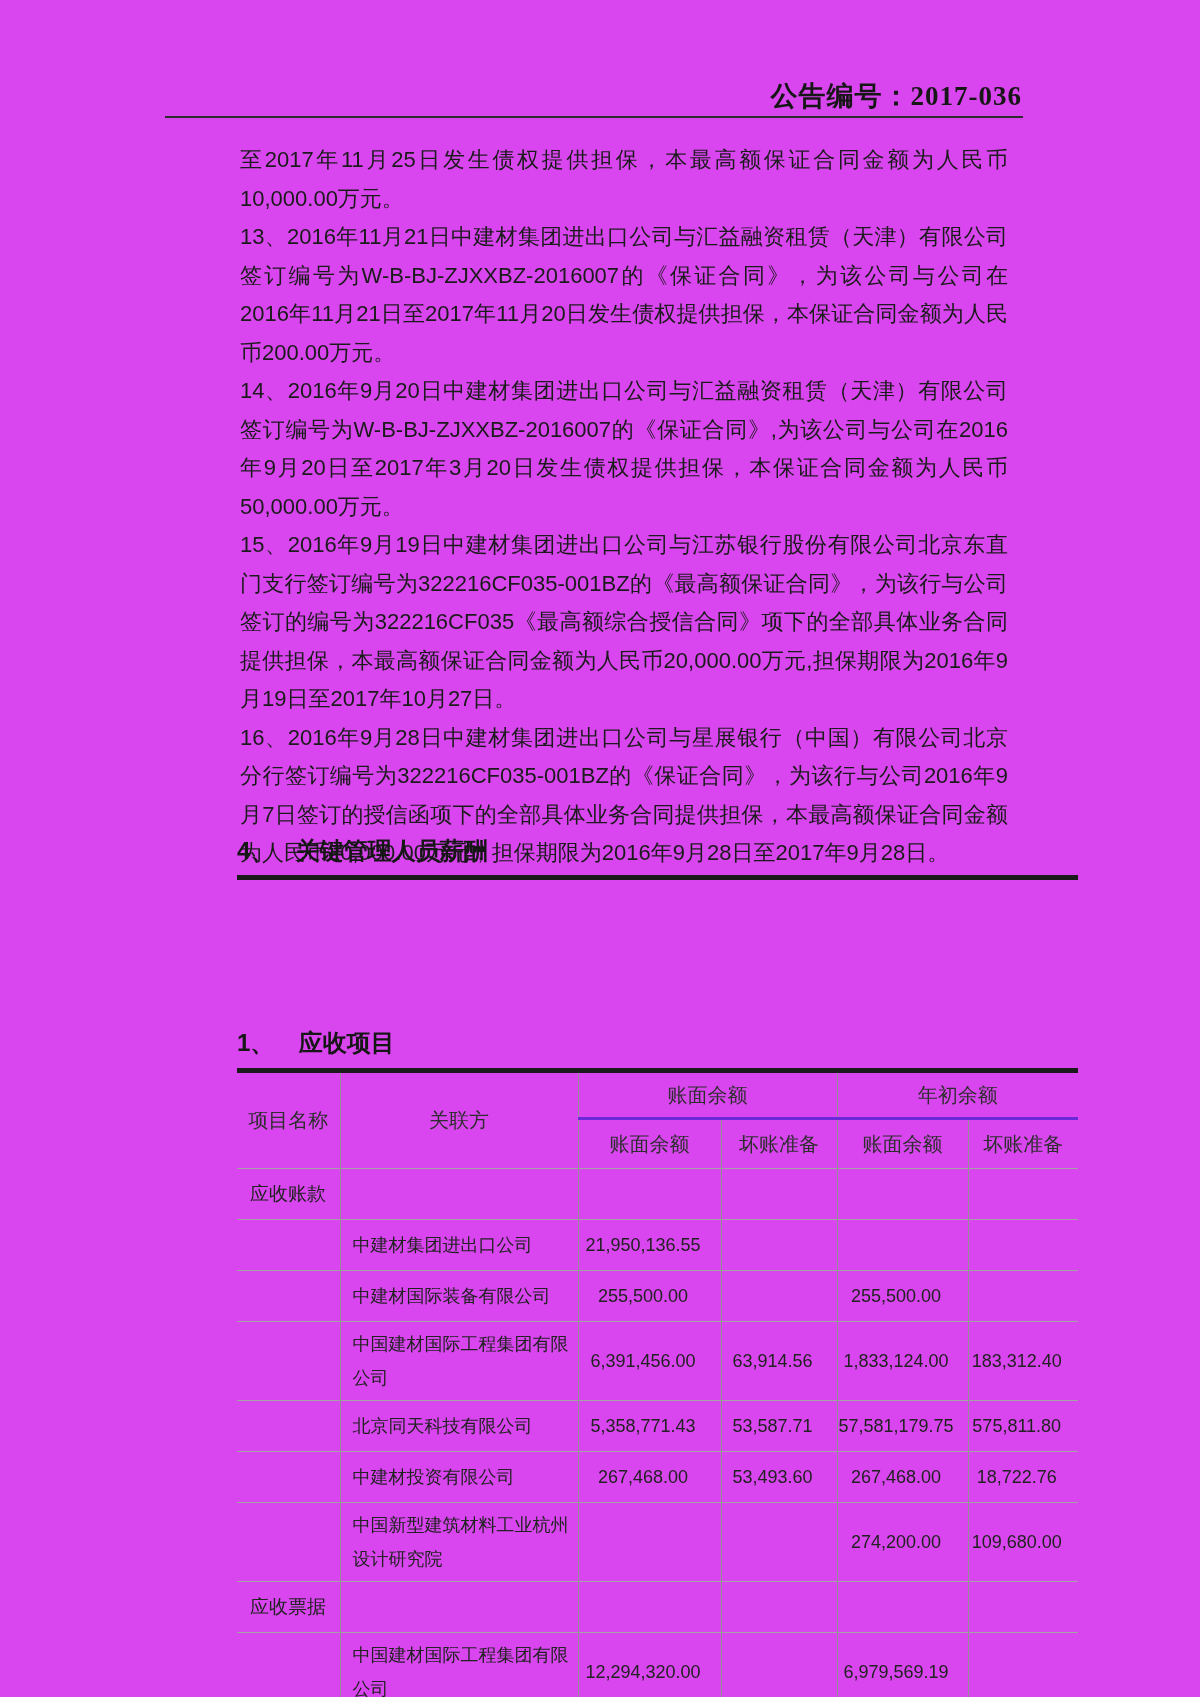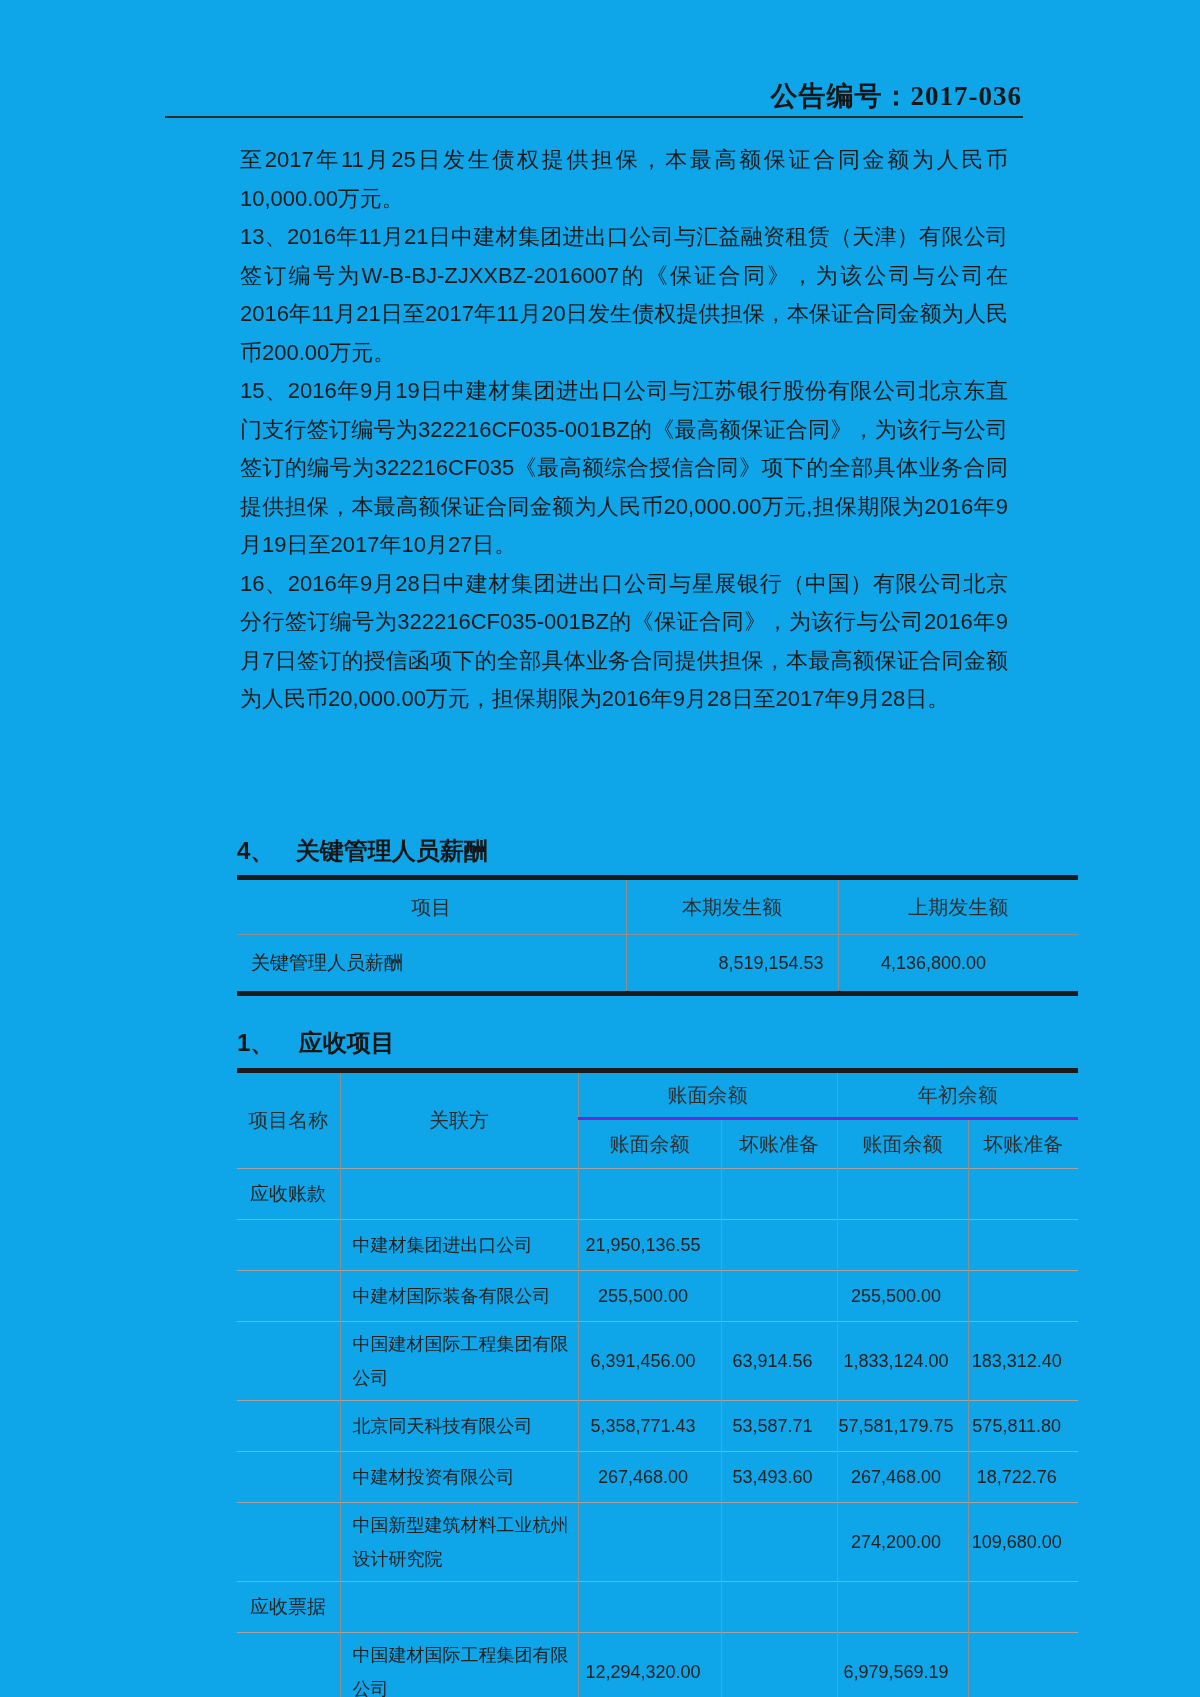--- a/index.html
+++ b/index.html
@@ -1,18 +1,18 @@
 <!DOCTYPE html>
 <html><head>
 <meta charset="utf-8">
 <style>
   html,body { margin:0; padding:0; background:#efefee; }
   .page {
     position:relative; width:1200px; height:1697px; margin:0 auto;
-    background:#0ea5e9; color:#1d1d1d; overflow:hidden;
+    background:#d946ef; color:#1d1d1d; overflow:hidden;
     font-family:"Liberation Sans","DejaVu Sans",sans-serif;
   }
   .doc-number {
     position:absolute; top:78px; right:178px;
     font-family:"Liberation Serif","DejaVu Serif",serif;
     font-size:27px; font-weight:bold; letter-spacing:1px; color:#161616;
   }
   .header-rule {
     position:absolute; top:116px; left:165px; width:858px; height:2px;
     background:#2c2c2c;
@@ -74,50 +74,30 @@
 <body>
 
 <div class="page">
 
   <div class="doc-number">公告编号：2017-036</div>
   <div class="header-rule"></div>
 
   <div class="content">
     <p class="body-para">至2017年11月25日发生债权提供担保，本最高额保证合同金额为人民币10,000.00万元。</p>
     <p class="body-para">13、2016年11月21日中建材集团进出口公司与汇益融资租赁（天津）有限公司签订编号为W-B-BJ-ZJXXBZ-2016007的《保证合同》，为该公司与公司在2016年11月21日至2017年11月20日发生债权提供担保，本保证合同金额为人民币200.00万元。</p>
+    <p class="body-para">14、2016年9月20日中建材集团进出口公司与汇益融资租赁（天津）有限公司签订编号为W-B-BJ-ZJXXBZ-2016007的《保证合同》,为该公司与公司在2016年9月20日至2017年3月20日发生债权提供担保，本保证合同金额为人民币50,000.00万元。</p>
     <p class="body-para">15、2016年9月19日中建材集团进出口公司与江苏银行股份有限公司北京东直门支行签订编号为322216CF035-001BZ的《最高额保证合同》，为该行与公司签订的编号为322216CF035《最高额综合授信合同》项下的全部具体业务合同提供担保，本最高额保证合同金额为人民币20,000.00万元,担保期限为2016年9月19日至2017年10月27日。</p>
     <p class="body-para">16、2016年9月28日中建材集团进出口公司与星展银行（中国）有限公司北京分行签订编号为322216CF035-001BZ的《保证合同》，为该行与公司2016年9月7日签订的授信函项下的全部具体业务合同提供担保，本最高额保证合同金额为人民币20,000.00万元，担保期限为2016年9月28日至2017年9月28日。</p>
   </div>
 
   <div class="sec-comp">
     <h2 class="heading2">
       <span class="h-num">4、</span>
       <span class="h-title">关键管理人员薪酬</span>
     </h2>
-    <table class="t1">
-      <colgroup>
-          <col style="width:389px">
-          <col style="width:212px">
-          <col style="width:240px">
-        </colgroup>
-      <thead>
-        <tr>
-          <th>项目</th>
-          <th>本期发生额</th>
-          <th>上期发生额</th>
-        </tr>
-      </thead>
-      <tbody>
-        <tr>
-          <td class="c-label">关键管理人员薪酬</td>
-          <td class="c-cur">8,519,154.53</td>
-          <td class="c-prev">4,136,800.00</td>
-        </tr>
-      </tbody>
-    </table>
   </div>
 
   <div class="sec-rel">
     <h3 class="h-sub">
       <span class="h-num">1、</span>
       <span class="h-title">应收项目</span>
     </h3>
 
     <table class="t2">
       <colgroup>

